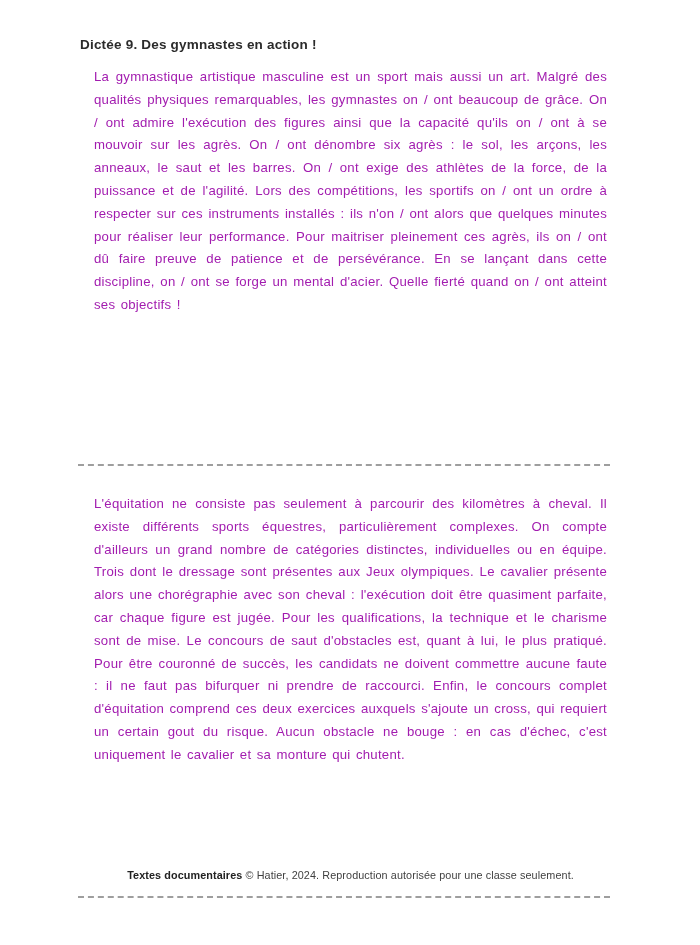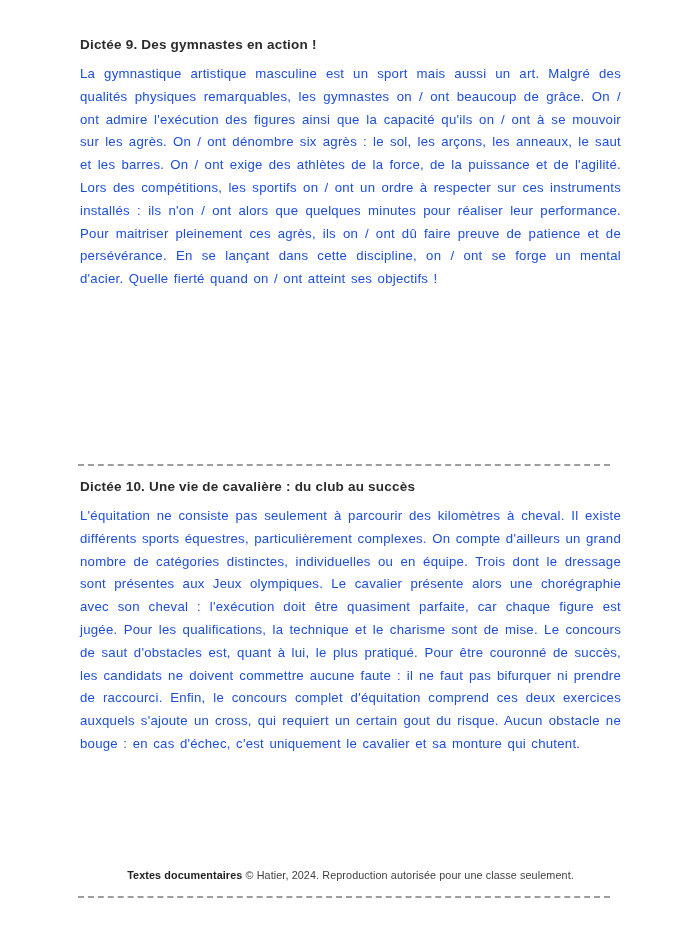--- a/index.html
+++ b/index.html
@@ -26,22 +26,22 @@
     font-weight: bold;
     font-size: 13.5px;
     color: #2b2b2b;
     margin: 0 0 11px 0;
     letter-spacing: 0.2px;
   }
   .dictee-body {
     font-size: 13.2px;
     line-height: 22.8px;
     text-align: justify;
-    color: #1d4ed8;
-    margin: 0;
+    color: #a21caf;
+    margin: 14px;
     letter-spacing: 0.25px;
     word-spacing: 1.5px;
   }
   .sep {
     position: absolute;
     left: 78px;
     width: 532px;
     height: 0;
     border-top: 2px dashed #9e9e9e;
   }
@@ -74,21 +74,20 @@
 <div class="page">
 
   <div class="section" style="top:37px;">
     <h2 class="dictee-title">Dictée 9. Des gymnastes en action !</h2>
     <p class="dictee-body">La gymnastique artistique masculine est un sport mais aussi un art. Malgré des qualités physiques remarquables, les gymnastes on / ont beaucoup de grâce. On / ont admire l'exécution des figures ainsi que la capacité qu'ils on / ont à se mouvoir sur les agrès. On / ont dénombre six agrès : le sol, les arçons, les anneaux, le saut et les barres. On / ont exige des athlètes de la force, de la puissance et de l'agilité. Lors des compétitions, les sportifs on / ont un ordre à respecter sur ces instruments installés : ils n'on / ont alors que quelques minutes pour réaliser leur performance. Pour maitriser pleinement ces agrès, ils on / ont dû faire preuve de patience et de persévérance. En se lançant dans cette discipline, on / ont se forge un mental d'acier. Quelle fierté quand on / ont atteint ses objectifs !</p>
   </div>
 
   <div class="sep" style="top:464px;"></div>
 
   <div class="section" style="top:479px;">
-    <h2 class="dictee-title">Dictée 10. Une vie de cavalière : du club au succès</h2>
     <p class="dictee-body">L'équitation ne consiste pas seulement à parcourir des kilomètres à cheval. Il existe différents sports équestres, particulièrement complexes. On compte d'ailleurs un grand nombre de catégories distinctes, individuelles ou en équipe. Trois dont le dressage sont présentes aux Jeux olympiques. Le cavalier présente alors une chorégraphie avec son cheval : l'exécution doit être quasiment parfaite, car chaque figure est jugée. Pour les qualifications, la technique et le charisme sont de mise. Le concours de saut d'obstacles est, quant à lui, le plus pratiqué. Pour être couronné de succès, les candidats ne doivent commettre aucune faute : il ne faut pas bifurquer ni prendre de raccourci. Enfin, le concours complet d'équitation comprend ces deux exercices auxquels s'ajoute un cross, qui requiert un certain gout du risque. Aucun obstacle ne bouge : en cas d'échec, c'est uniquement le cavalier et sa monture qui chutent.</p>
   </div>
 
   <div class="sep" style="top:896px;"></div>
 
   <div class="page-number">54</div>
 
   <div class="footer">
     <span class="footer-bold">Textes documentaires</span><span> © Hatier, 2024. Reproduction autorisée pour une classe seulement.</span>
   </div>

